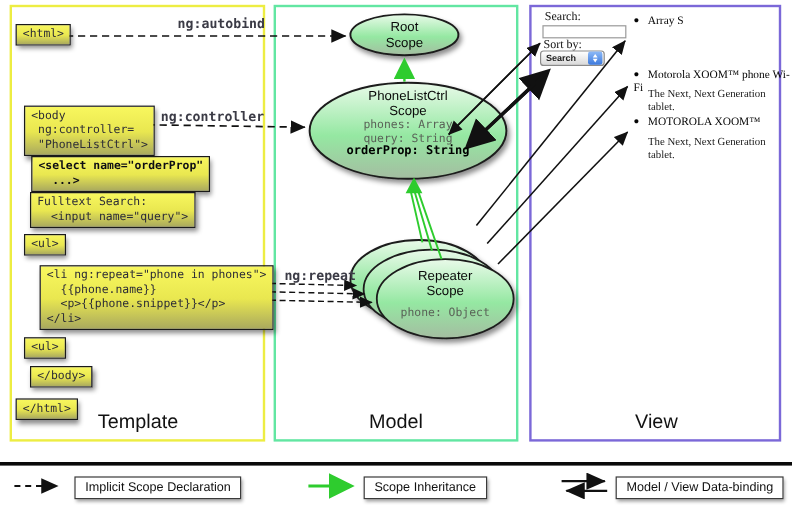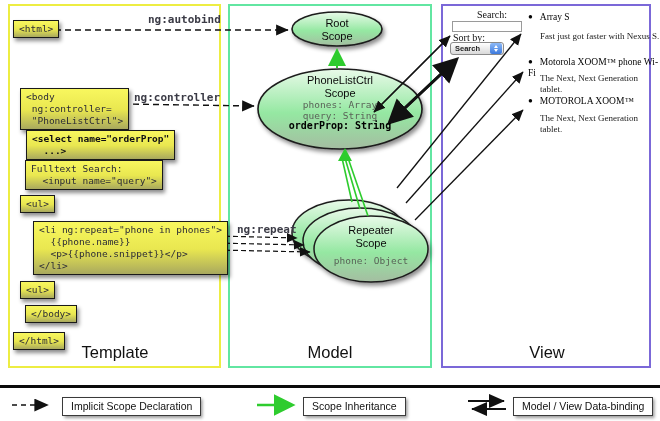--- a/index.html
+++ b/index.html
@@ -140,33 +140,32 @@
 Scope</div>
   <div class="etext etitle" style="left:258px;top:74px;width:164px;">PhoneListCtrl
 Scope</div>
   <div class="etext emono" style="left:258px;top:100px;width:164px;">phones: Array
 query: String</div>
   <div class="etext emono bold" style="left:258px;top:120px;width:164px;">orderProp: String</div>
   <div class="etext etitle" style="left:314px;top:224px;width:114px;">Repeater
 Scope</div>
   <div class="etext emono" style="left:314px;top:256px;width:114px;">phone: Object</div>
 
-  <div class="vlabel" style="left:477px;top:10px;">Search:</div>
+  <div class="vlabel" style="left:454px;top:10px;">Search:</div>
   <input id="search-input" type="text" value="" style="">
   <div class="vlabel" style="left:453px;top:33px;">Sort by:</div>
   <div id="sort-dropdown">
     <span class="val">Search</span>
     <span class="stepper">
       <span class="tri-up"></span>
         <span class="tri-down"></span>
     </span>
   </div>
 
   <div class="vitem-name" style="left:528px;top:12px;"><span class="bullet">●</span><span>Array S</span></div>
-  <div class="vitem-desc" style="left:540px;top:31px;">Fast just got faster with Nexus S.</div>
   <div class="vitem-name" style="left:528px;top:57px;"><span class="bullet">●</span><span>Motorola XOOM™ phone Wi-Fi</span></div>
   <div class="vitem-desc" style="left:540px;top:73px;">The Next, Next Generation tablet.</div>
   <div class="vitem-name" style="left:528px;top:96px;"><span class="bullet">●</span><span>MOTOROLA XOOM™</span></div>
   <div class="vitem-desc" style="left:540px;top:113px;">The Next, Next Generation tablet.</div>
 
   <div class="collabel" style="left:55px;width:120px;">Template</div>
   <div class="collabel" style="left:270px;width:120px;">Model</div>
   <div class="collabel" style="left:487px;width:120px;">View</div>
 
   <div class="legendbox" style="left:62px;">Implicit Scope Declaration</div>

